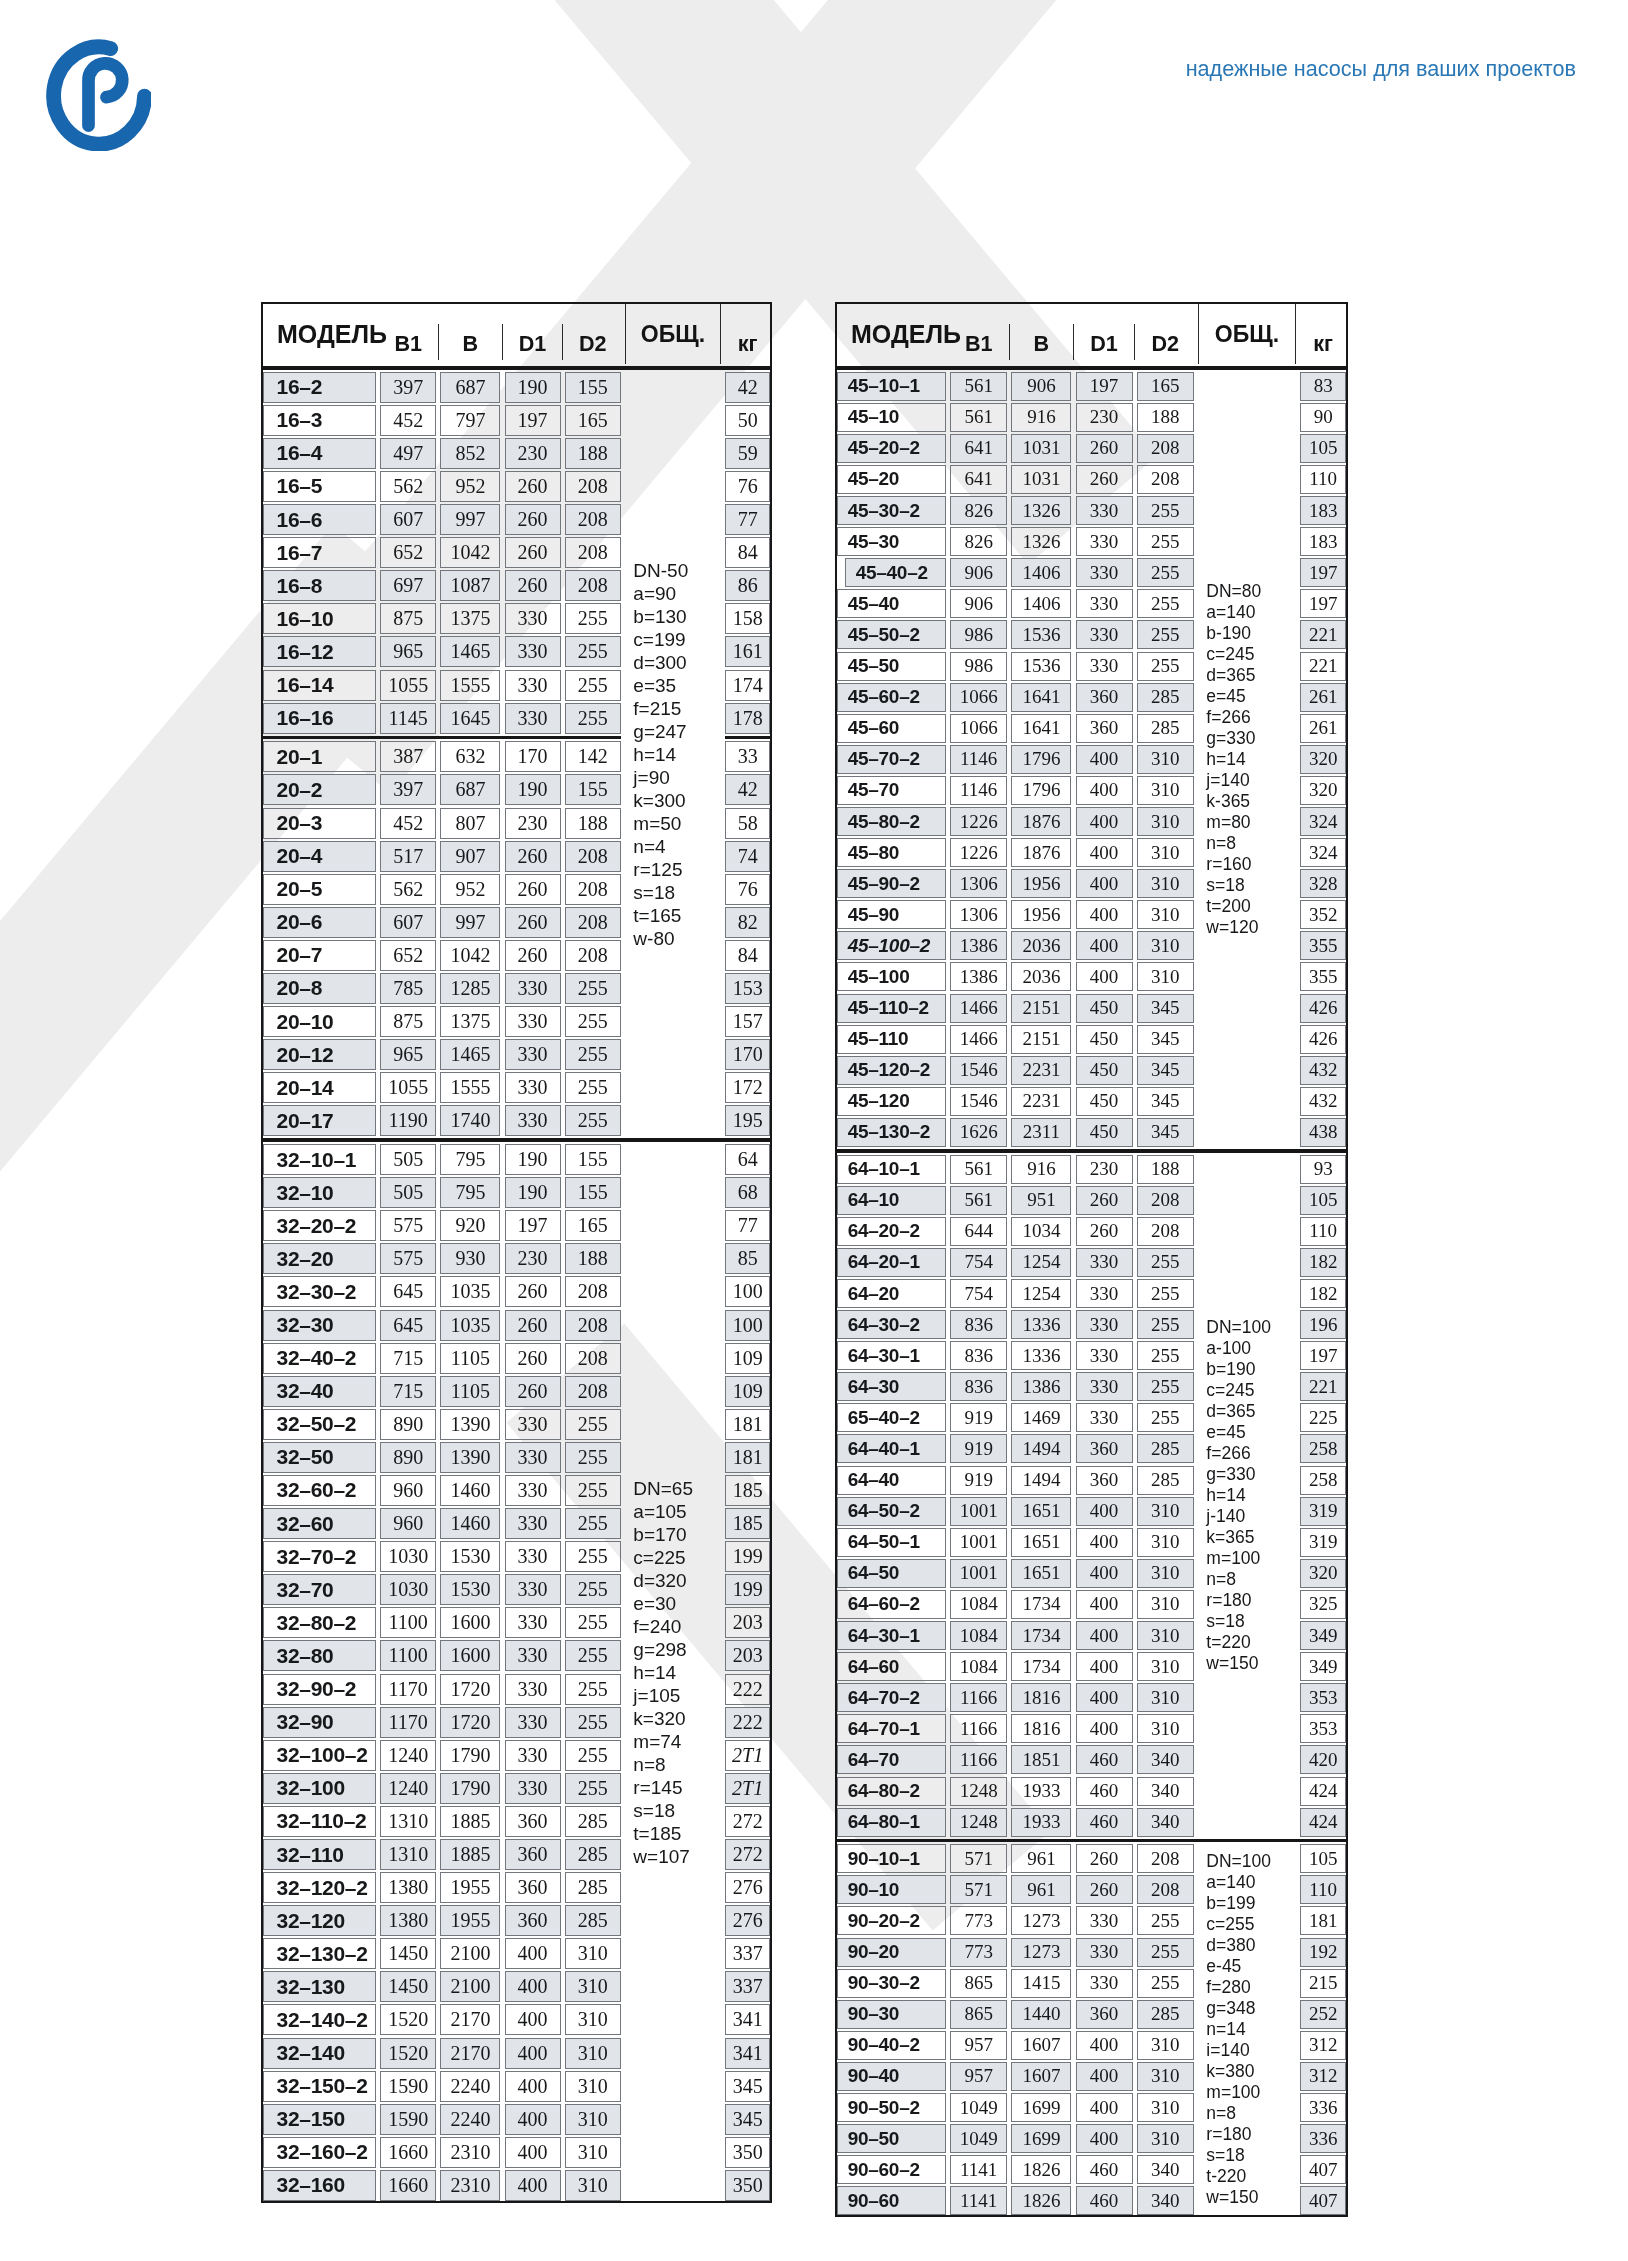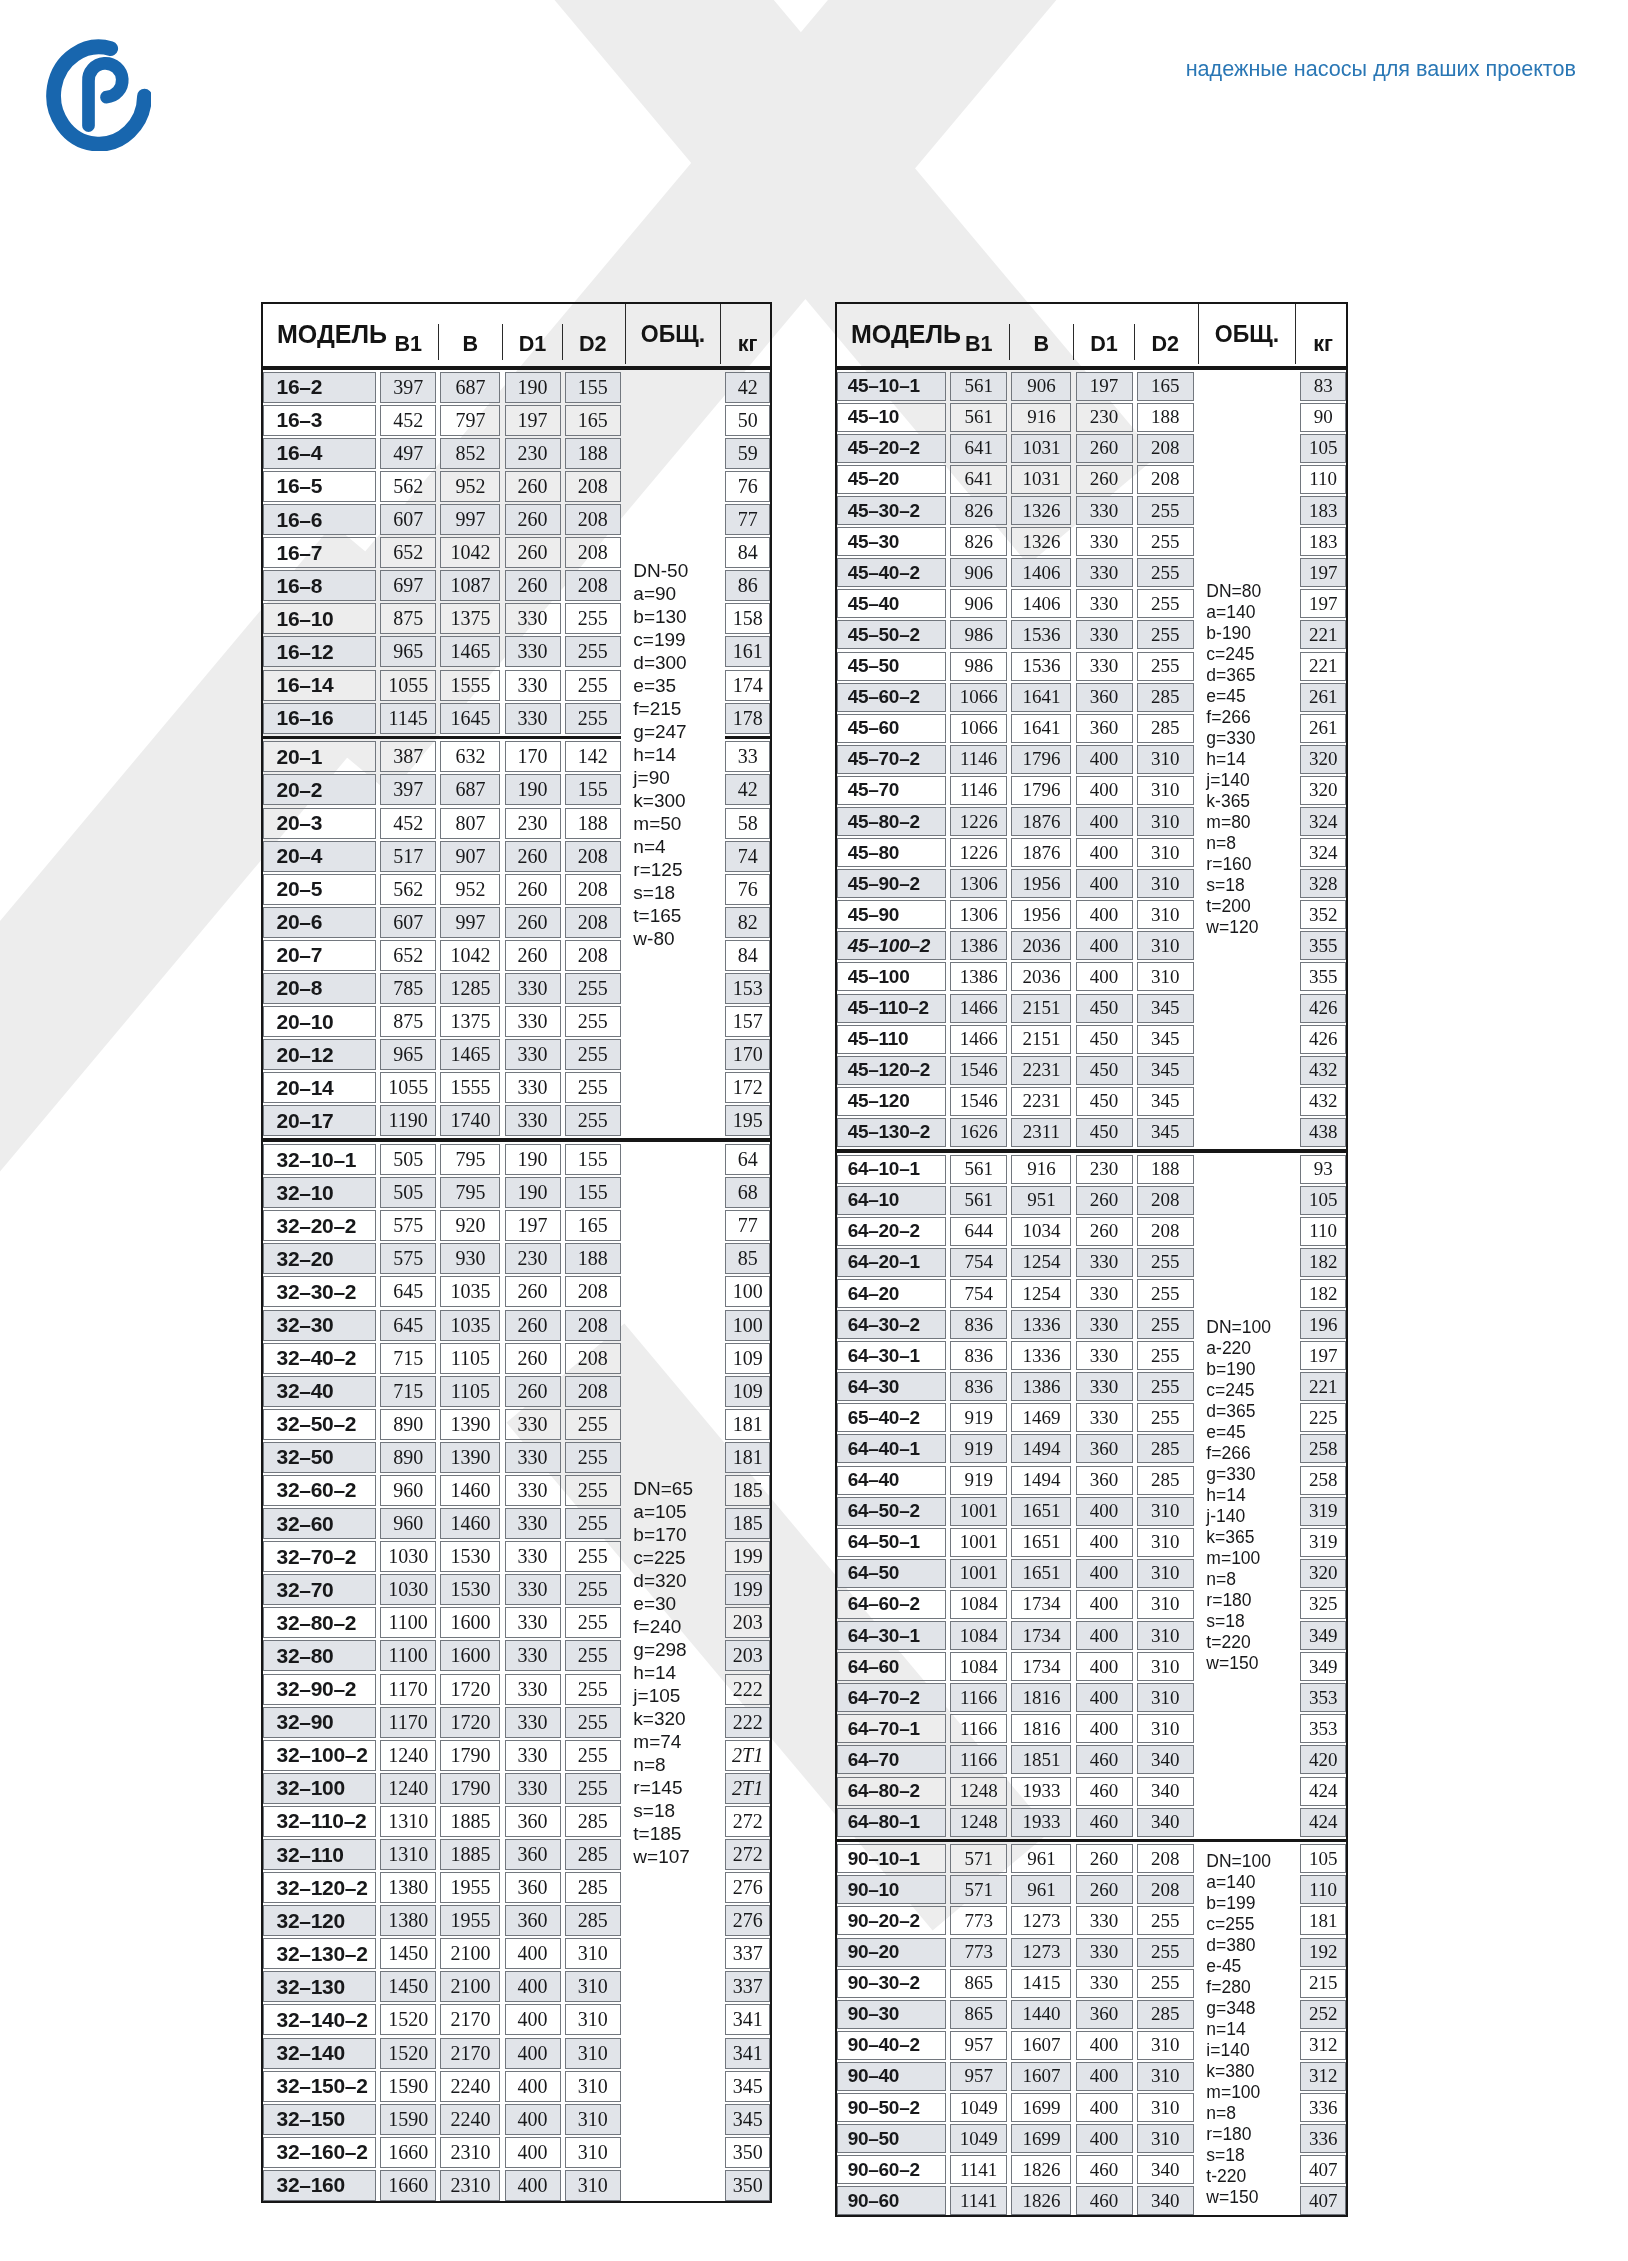--- a/index.html
+++ b/index.html
@@ -492,21 +492,21 @@
     <div class="c num shaded" style="grid-area: 7 / 3;">1326</div>
     <div class="c num shaded" style="grid-area: 7 / 4;">330</div>
     <div class="c num shaded" style="grid-area: 7 / 5;">255</div>
     <div class="c num kg shaded" style="grid-area: 7 / 7;">183</div>
     <div class="c model" style="grid-area: 8 / 1;">45–30</div>
     <div class="c num" style="grid-area: 8 / 2;">826</div>
     <div class="c num" style="grid-area: 8 / 3;">1326</div>
     <div class="c num" style="grid-area: 8 / 4;">330</div>
     <div class="c num" style="grid-area: 8 / 5;">255</div>
     <div class="c num kg" style="grid-area: 8 / 7;">183</div>
-    <div class="c model shaded" style="grid-area: 9 / 1;">45–40–2</div>
+    <div class="c model shaded" style="grid-area: 9 / 1; margin-left: 8px;">45–40–2</div>
     <div class="c num shaded" style="grid-area: 9 / 2;">906</div>
     <div class="c num shaded" style="grid-area: 9 / 3;">1406</div>
     <div class="c num shaded" style="grid-area: 9 / 4;">330</div>
     <div class="c num shaded" style="grid-area: 9 / 5;">255</div>
     <div class="c num kg shaded" style="grid-area: 9 / 7;">197</div>
     <div class="c model" style="grid-area: 10 / 1;">45–40</div>
     <div class="c num" style="grid-area: 10 / 2;">906</div>
     <div class="c num" style="grid-area: 10 / 3;">1406</div>
     <div class="c num" style="grid-area: 10 / 4;">330</div>
     <div class="c num" style="grid-area: 10 / 5;">255</div>
@@ -760,21 +760,21 @@
     <div class="c num" style="grid-area: 49 / 5;">340</div>
     <div class="c num kg" style="grid-area: 49 / 7;">424</div>
     <div class="c model shaded" style="grid-area: 50 / 1;">64–80–1</div>
     <div class="c num shaded" style="grid-area: 50 / 2;">1248</div>
     <div class="c num shaded" style="grid-area: 50 / 3;">1933</div>
     <div class="c num shaded" style="grid-area: 50 / 4;">460</div>
     <div class="c num shaded" style="grid-area: 50 / 5;">340</div>
     <div class="c num kg shaded" style="grid-area: 50 / 7;">424</div>
     <div class="obsh" style="grid-area: 29 / 6 / 51;">
       <div>DN=100</div>
-      <div>a-220</div>
+      <div>a-100</div>
       <div>b=190</div>
       <div>c=245</div>
       <div>d=365</div>
       <div>e=45</div>
       <div>f=266</div>
       <div>g=330</div>
       <div>h=14</div>
       <div>j-140</div>
       <div>k=365</div>
       <div>m=100</div>

